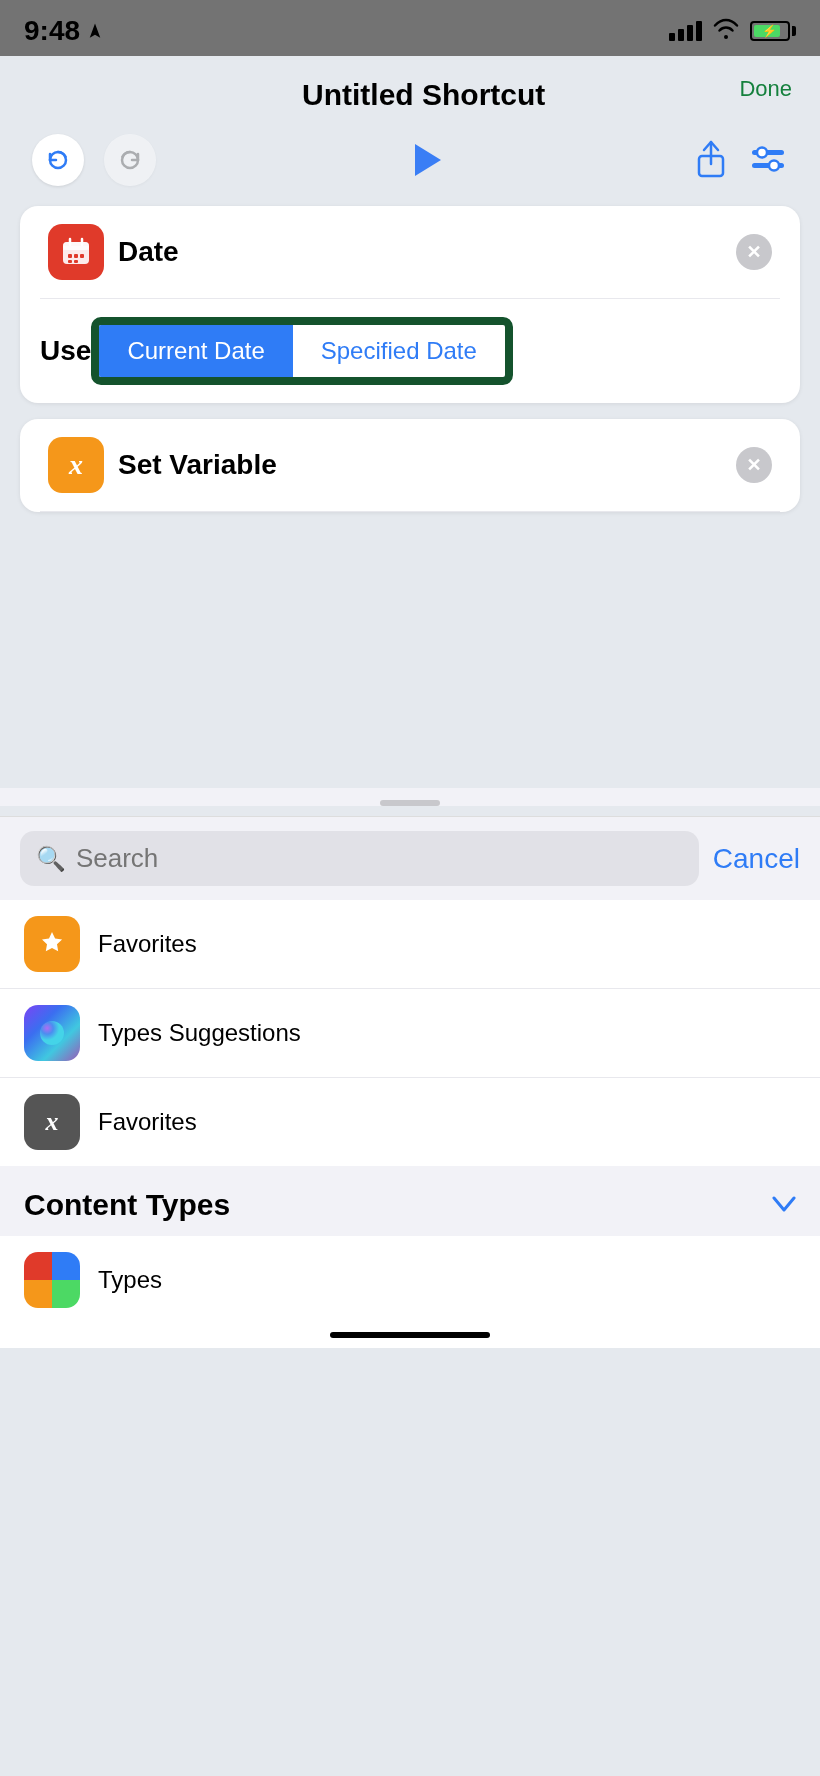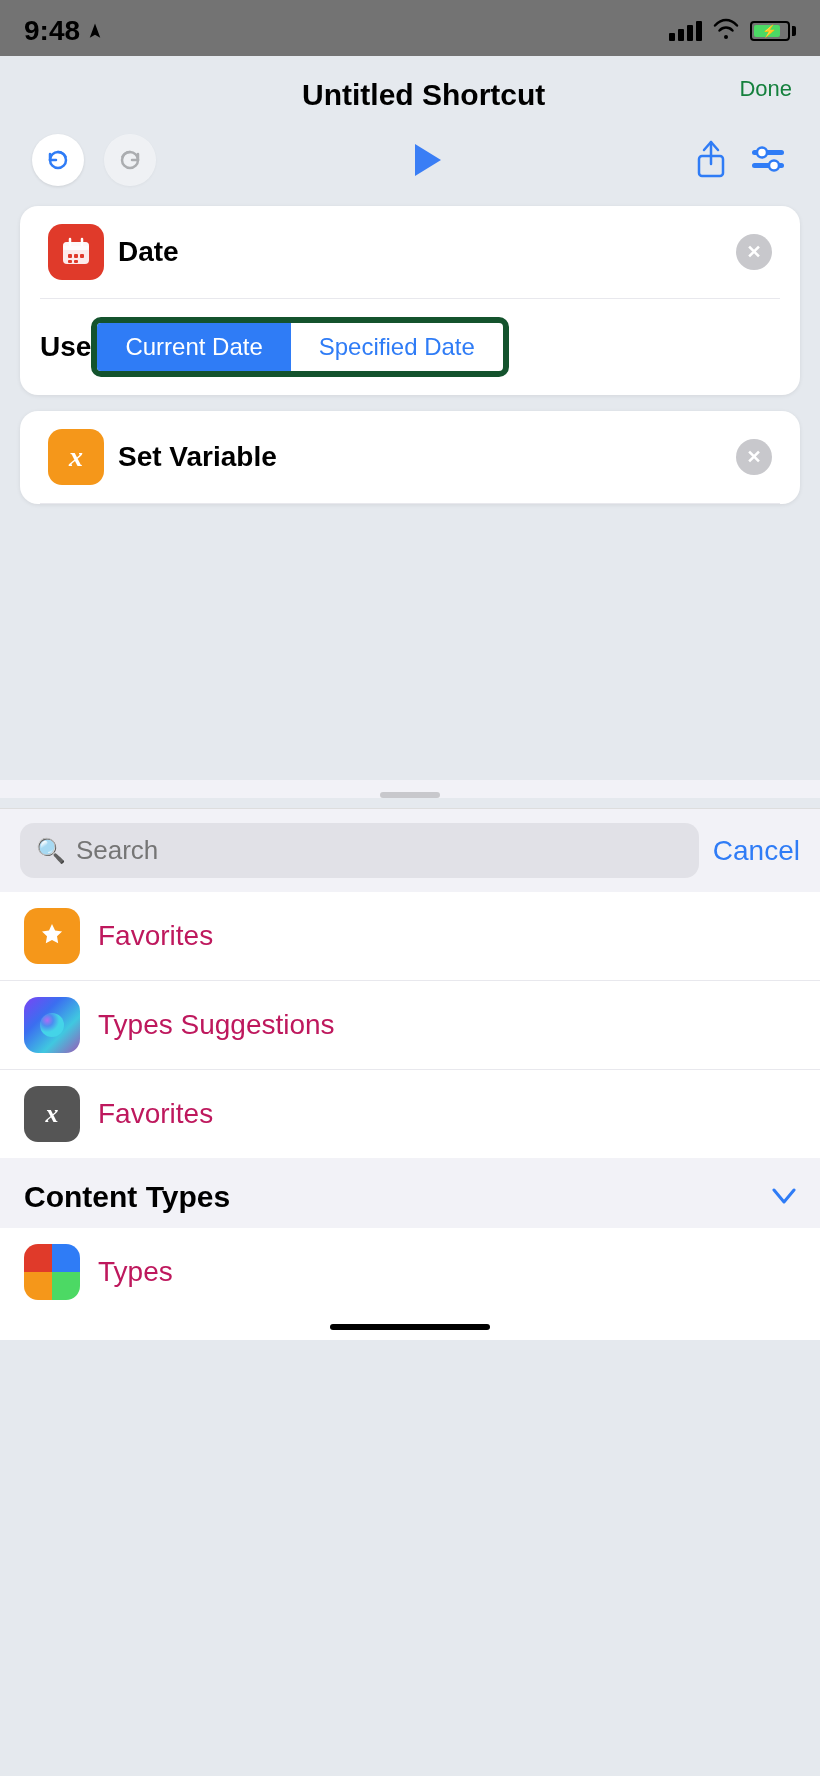--- a/index.html
+++ b/index.html
@@ -182,24 +182,24 @@
     }
     .card-row-label {
       font-size: 28px;
       font-weight: 600;
       color: #000;
     }
 
     
     .segmented-control {
       display: flex;
-      border: 6px solid #14532d;
+      border: 8px solid #14532d;
       border-radius: 10px;
       overflow: hidden;
-      height: 60px;
+      height: 68px;
     }
     .seg-btn {
       padding: 0 28px;
       font-size: 24px;
       font-weight: 500;
       border: none;
       cursor: pointer;
       display: flex;
       align-items: center;
       justify-content: center;
@@ -313,22 +313,22 @@
     .list-item-icon-favorites {
       background: #f5971a;
     }
     .list-item-icon-siri {
       background: linear-gradient(135deg, #7b44f5, #3b6ef0, #40c8e0, #9b59b6);
     }
     .list-item-icon-scripting {
       background: #555;
     }
     .list-item-label {
-      font-size: 28px;
-      color: #be185d;
+      font-size: 24px;
+      color: #000000;
     }
 
     
     .section-header {
       display: flex;
       justify-content: space-between;
       align-items: center;
       padding: 22px 24px 14px 24px;
       background: #f2f2f7;
     }

